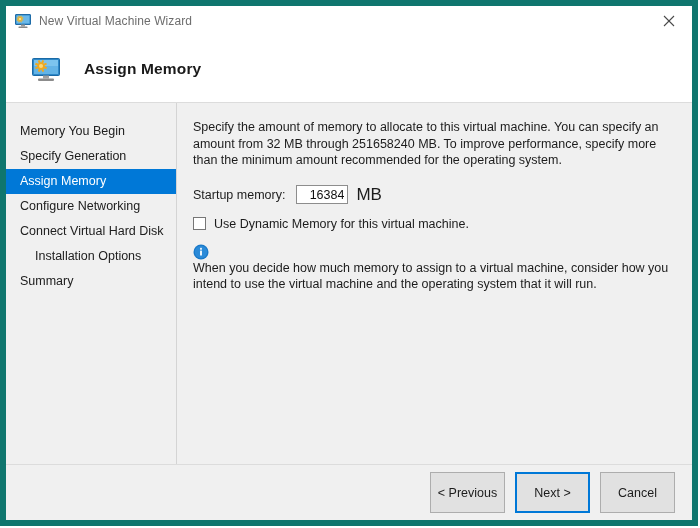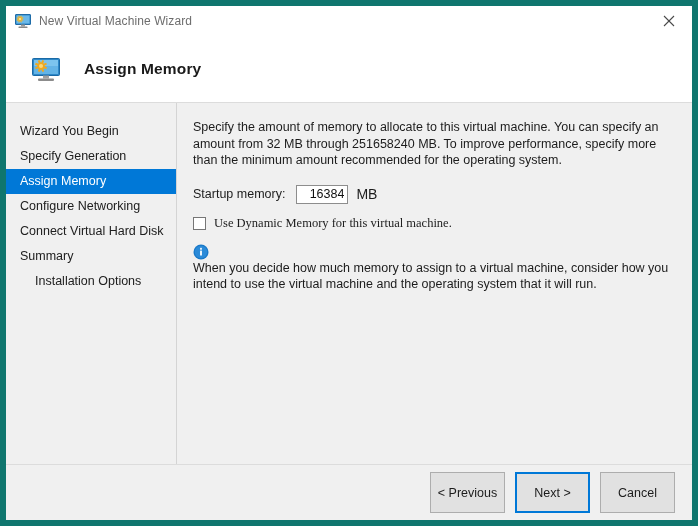--- a/index.html
+++ b/index.html
@@ -147,31 +147,30 @@
     background: #ffffff;
     font-family: "Liberation Sans", sans-serif;
     font-size: 12.5px;
     color: #111111;
     text-align: right;
     padding: 0 3px 0 12px;
     box-sizing: border-box;
     outline: none;
   }
   #memory-unit {
-    font-size: 14px;
+    font-size: 17px;
     color: #1c1c1c;
     margin-left: 8px;
   }
 
   
   #dynamic-row {
     display: flex;
     align-items: center;
     margin-bottom: 12px;
-    font-family: Liberation Serif, serif;
   }
   .checkbox-box {
     width: 13px;
     height: 13px;
     border: 1px solid #767676;
     background: #ffffff;
     box-sizing: border-box;
     margin-right: 8px;
     flex: 0 0 auto;
   }
@@ -283,27 +282,27 @@
         </g>
         <circle cx="11" cy="13" r="2" fill="#fbd97a"></circle>
       </svg>
     </span>
     <span id="header-title">Assign Memory</span>
   </div>
 
   <div id="body">
 
     <div id="sidebar">
-      <div class="nav-item">Wizard You Begin</div>
+      <div class="nav-item">Memory You Begin</div>
       <div class="nav-item">Specify Generation</div>
       <div class="nav-item selected">Assign Memory</div>
       <div class="nav-item">Configure Networking</div>
       <div class="nav-item">Connect Virtual Hard Disk</div>
+      <div class="nav-item indented">Installation Options</div>
       <div class="nav-item">Summary</div>
-      <div class="nav-item indented">Installation Options</div>
     </div>
 
     <div id="main">
 
       <p id="intro-text">Specify the amount of memory to allocate to this virtual machine. You can specify an amount from 32 MB through 251658240 MB. To improve performance, specify more than the minimum amount recommended for the operating system.</p>
 
       <div id="memory-row">
         <span id="memory-label">Startup memory:</span>
         <input id="memory-input" type="text" value="16384" style="">
         <span id="memory-unit">MB</span>

